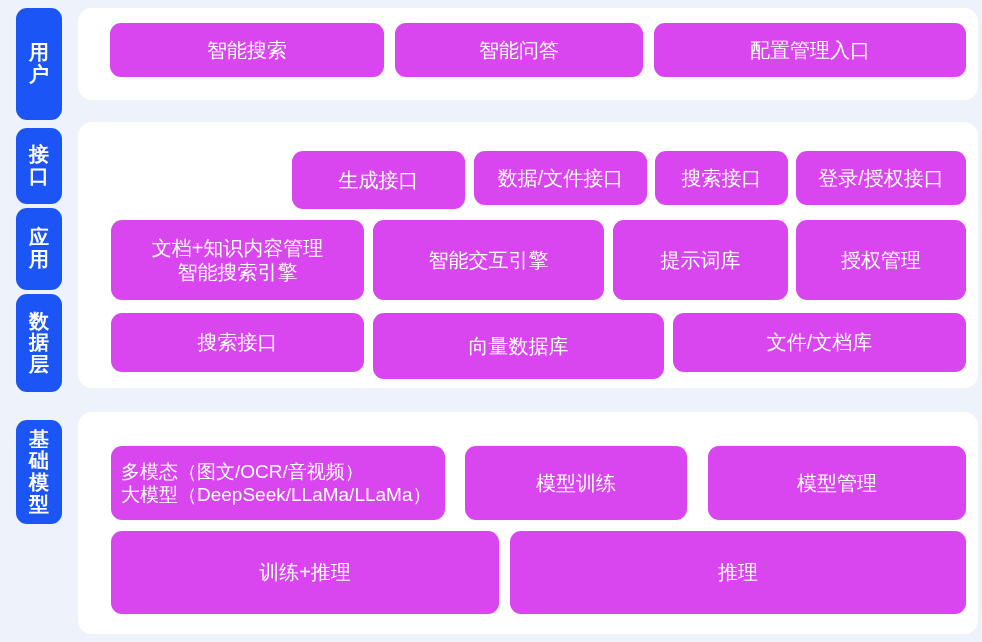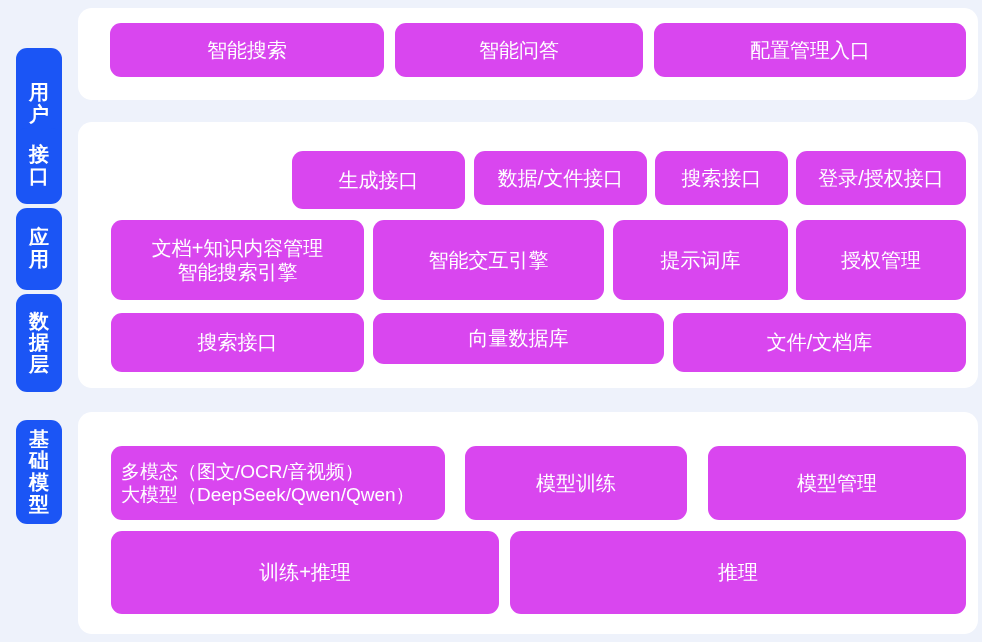--- a/index.html
+++ b/index.html
@@ -83,21 +83,21 @@
     white-space: pre-line;
   }
 </style>
 </head>
 <body>
 
 <div class="diagram">
 
   <div class="band" style="left:78px; top:8px; width:900px; height:92px;"></div>
 
-  <div class="side-tab" style="left:16px; top:8px; width:46px; height:112px;margin-top:40px;">
+  <div class="side-tab" style="left:16px; top:8px; width:46px; height:112px;">
     <span class="vtxt">用户</span>
   </div>
 
   <div class="box" style="left:110px; top:23px; width:274px; height:54px;">
     <span>智能搜索</span>
   </div>
   <div class="box" style="left:395px; top:23px; width:248px; height:54px;">
     <span>智能问答</span>
   </div>
   <div class="box" style="left:654px; top:23px; width:312px; height:54px;">
@@ -139,36 +139,36 @@
   <div class="box" style="left:613px; top:220px; width:175px; height:80px;">
     <span>提示词库</span>
   </div>
   <div class="box" style="left:796px; top:220px; width:170px; height:80px;">
     <span>授权管理</span>
   </div>
 
   <div class="box" style="left:111px; top:313px; width:253px; height:59px;">
     <span>搜索接口</span>
   </div>
-  <div class="box" style="left:373px; top:313px; width:291px; height:51px;">
+  <div class="box" style="left:373px; top:313px; width:291px; height:66px;">
     <span>向量数据库</span>
   </div>
   <div class="box" style="left:673px; top:313px; width:293px; height:59px;">
     <span>文件/文档库</span>
   </div>
 
   <div class="band" style="left:78px; top:412px; width:900px; height:222px;"></div>
 
   <div class="side-tab" style="left:16px; top:420px; width:46px; height:104px;">
     <span class="vtxt">基础模型</span>
   </div>
 
   <div class="box wide-text" style="left:111px; top:446px; width:334px; height:74px; justify-content:flex-start; padding-left:10px; text-align:left;">
     <span>多模态（图文/OCR/音视频）
-大模型（DeepSeek/Qwen/Qwen）</span>
+大模型（DeepSeek/LLaMa/LLaMa）</span>
   </div>
   <div class="box" style="left:465px; top:446px; width:222px; height:74px;">
     <span>模型训练</span>
   </div>
   <div class="box" style="left:708px; top:446px; width:258px; height:74px;">
     <span>模型管理</span>
   </div>
 
   <div class="box" style="left:111px; top:531px; width:388px; height:83px;">
     <span>训练+推理</span>

